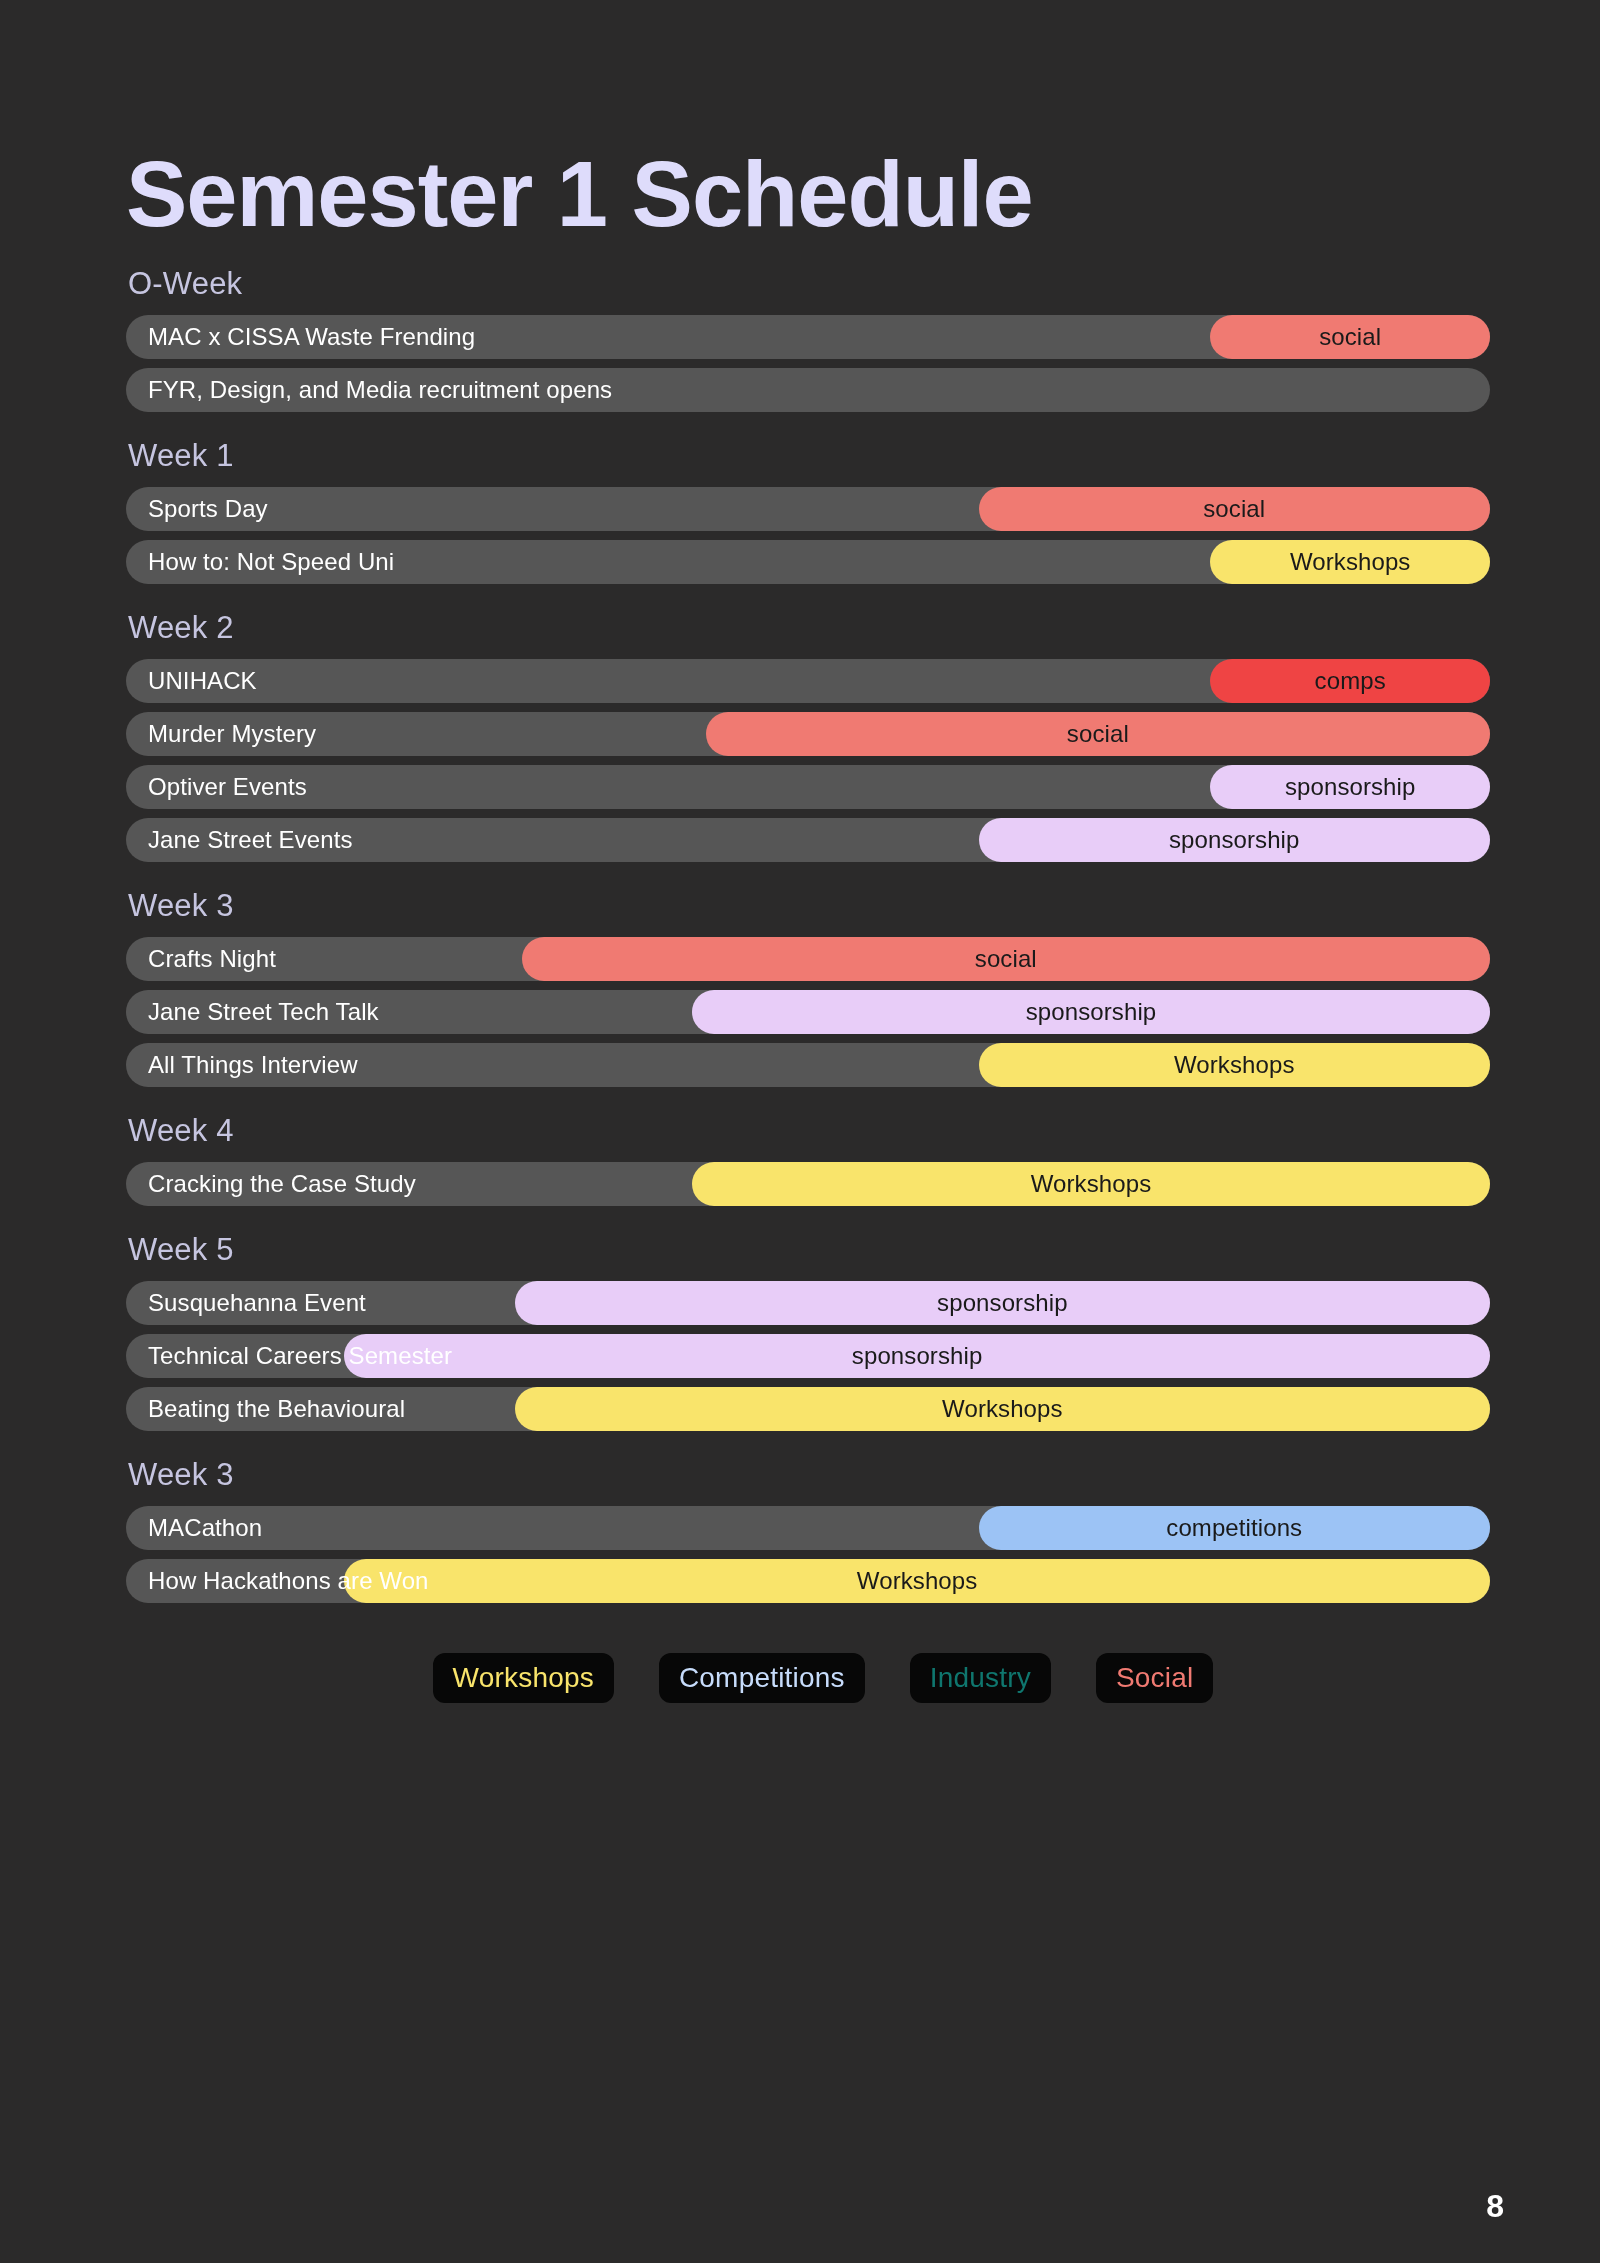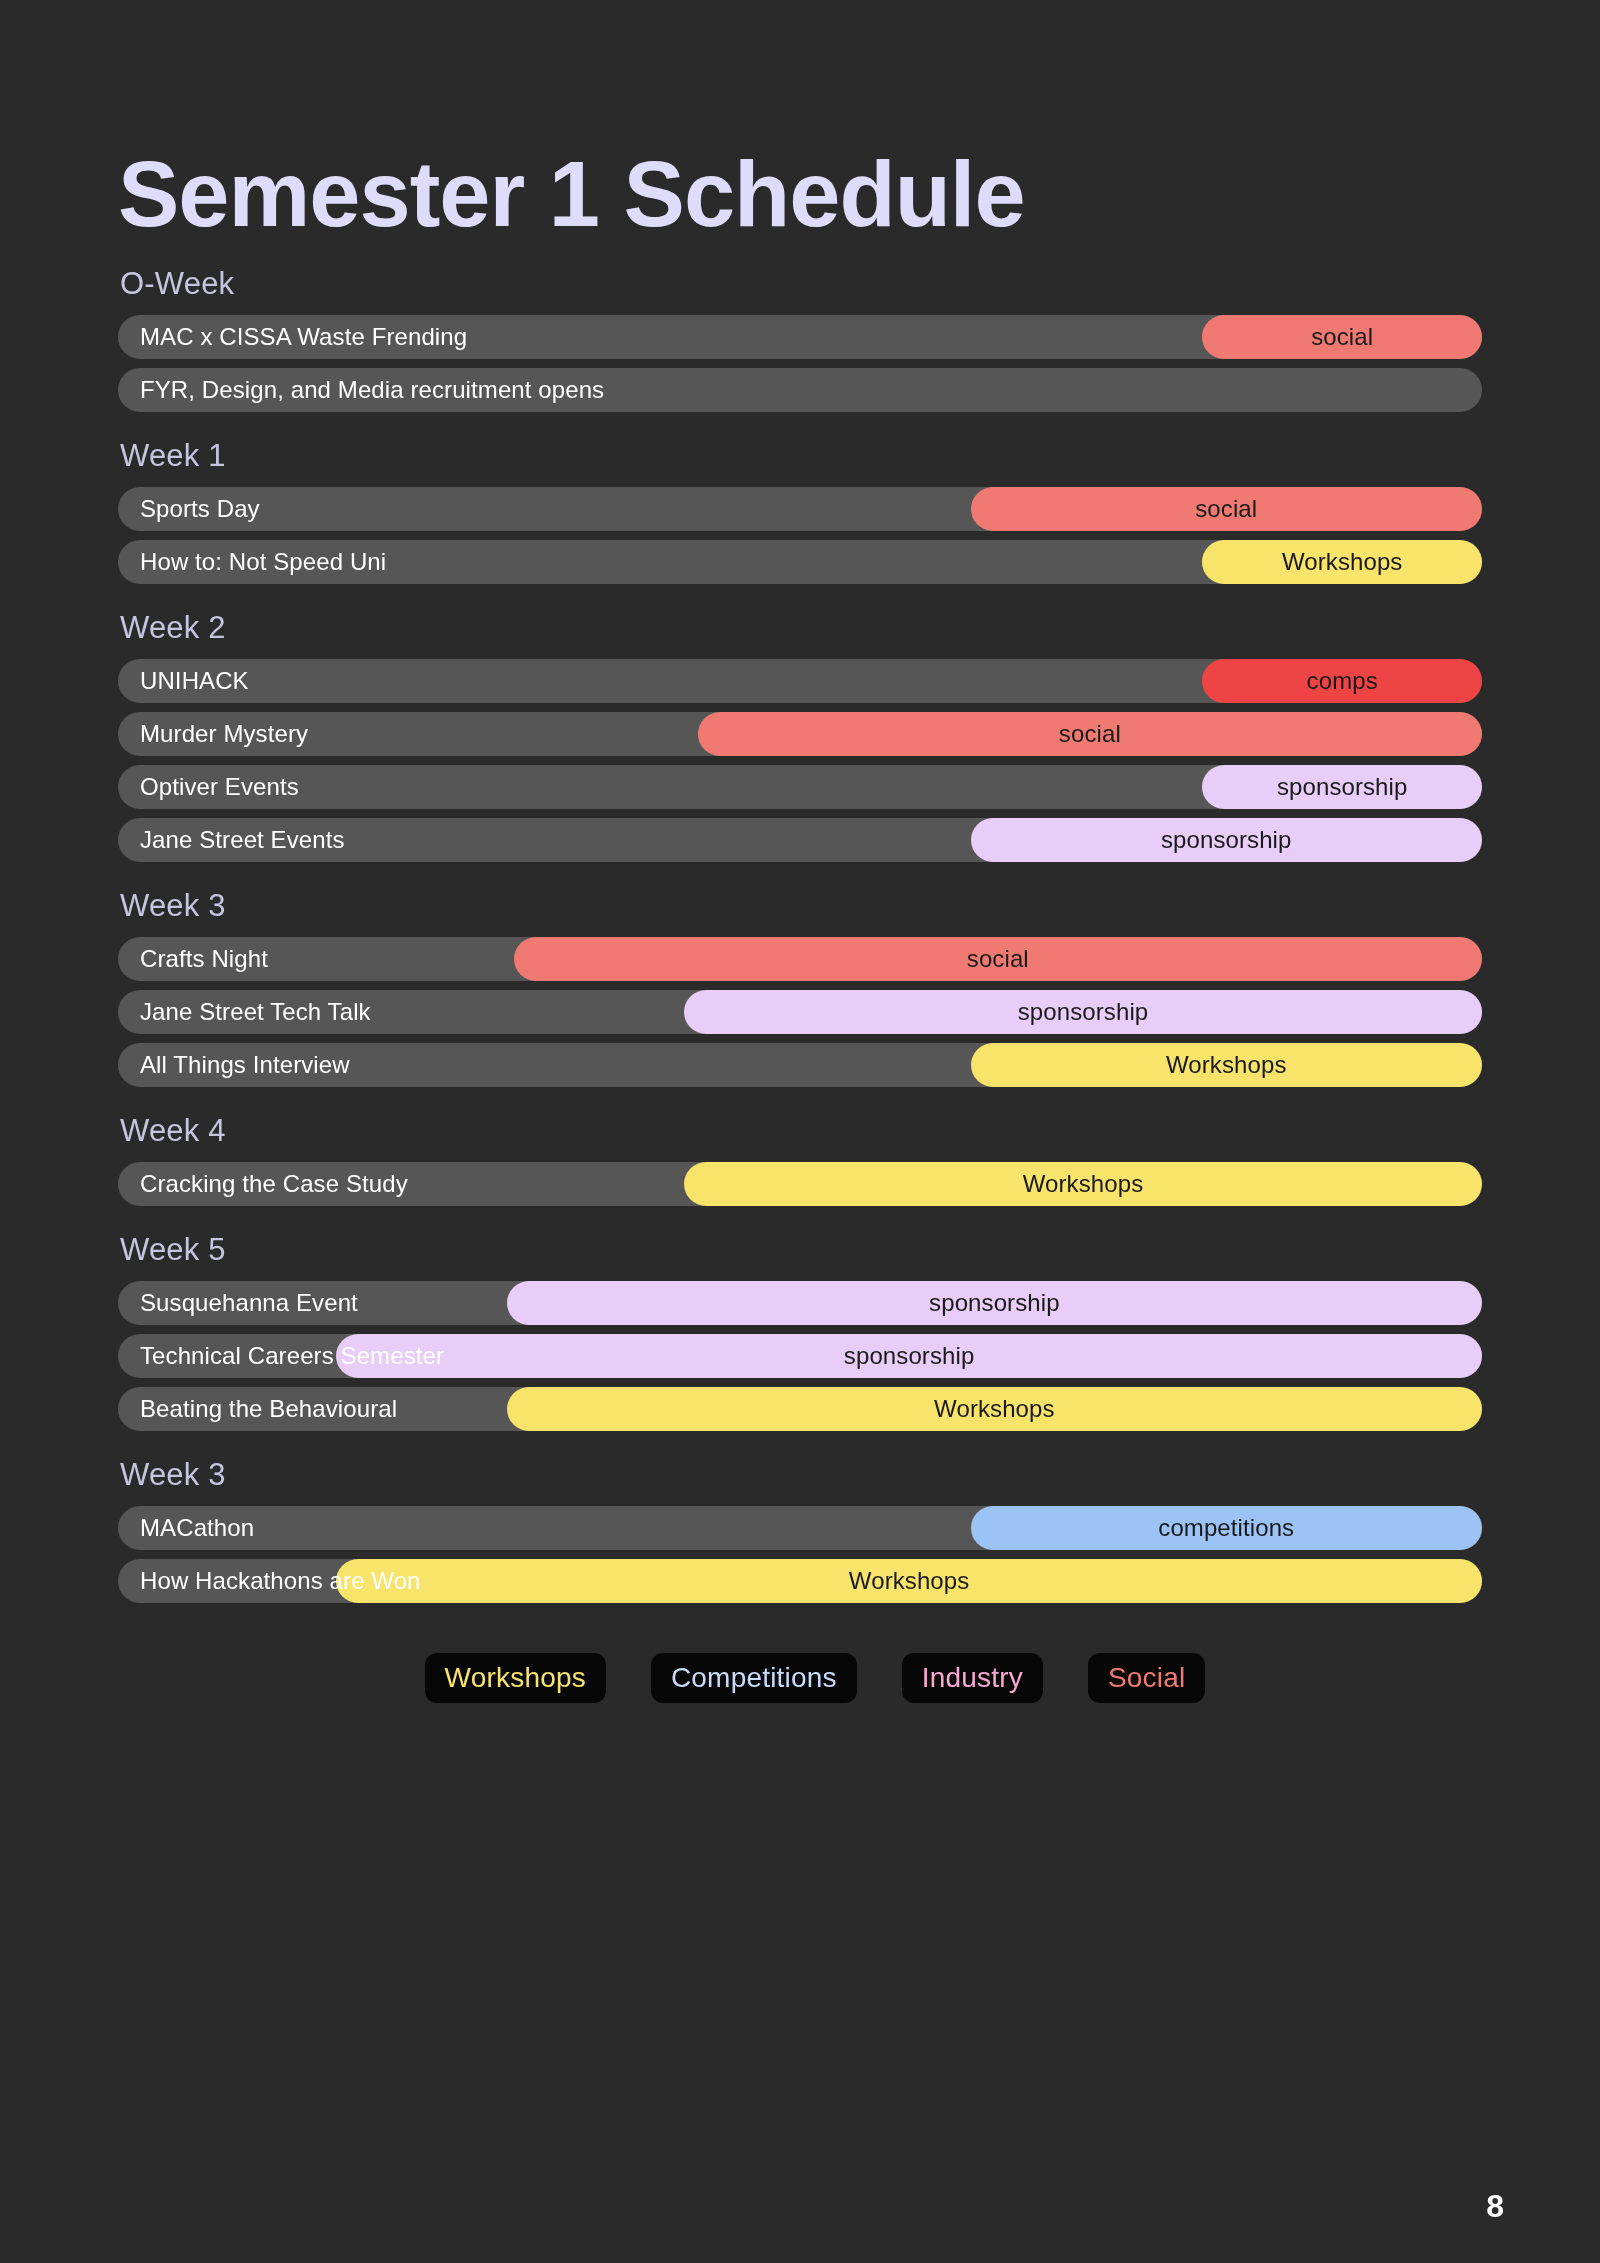--- a/index.html
+++ b/index.html
@@ -11,21 +11,21 @@
     position: relative;
     width: 1600px;
     height: 2263px;
     background: #2b2a2a;
     font-family: "Liberation Sans", sans-serif;
     overflow: hidden;
     box-sizing: border-box;
   }
   .content {
     position: absolute;
-    left: 118px;
+    left: 126px;
     top: 0;
     width: 1364px;
   }
   .title {
     font-size: 92px;
     font-weight: 700;
     color: #dedcfb;
     letter-spacing: -1px;
     margin: 0;
     padding-top: 148px;
@@ -220,20 +220,20 @@
             <div class="bar"></div>
             <div class="pill" style="width: 84%; background: rgb(249, 228, 107);">Workshops</div>
             <div class="row-title">How Hackathons are Won</div>
           </div>
         </div>
       </div>
 
     <div class="legend" id="legend-container">
         <div class="legend-item" style="color: rgb(249, 228, 107);">Workshops</div>
         <div class="legend-item" style="color: rgb(199, 220, 251);">Competitions</div>
-        <div class="legend-item" style="color: #f9a8d4;">Industry</div>
+        <div class="legend-item" style="color: #0f766e;">Industry</div>
         <div class="legend-item" style="color: rgb(240, 122, 114);">Social</div>
       </div>
 
   </div>
 
   <div class="page-number">8</div>
 </div>
 
 </body></html>

